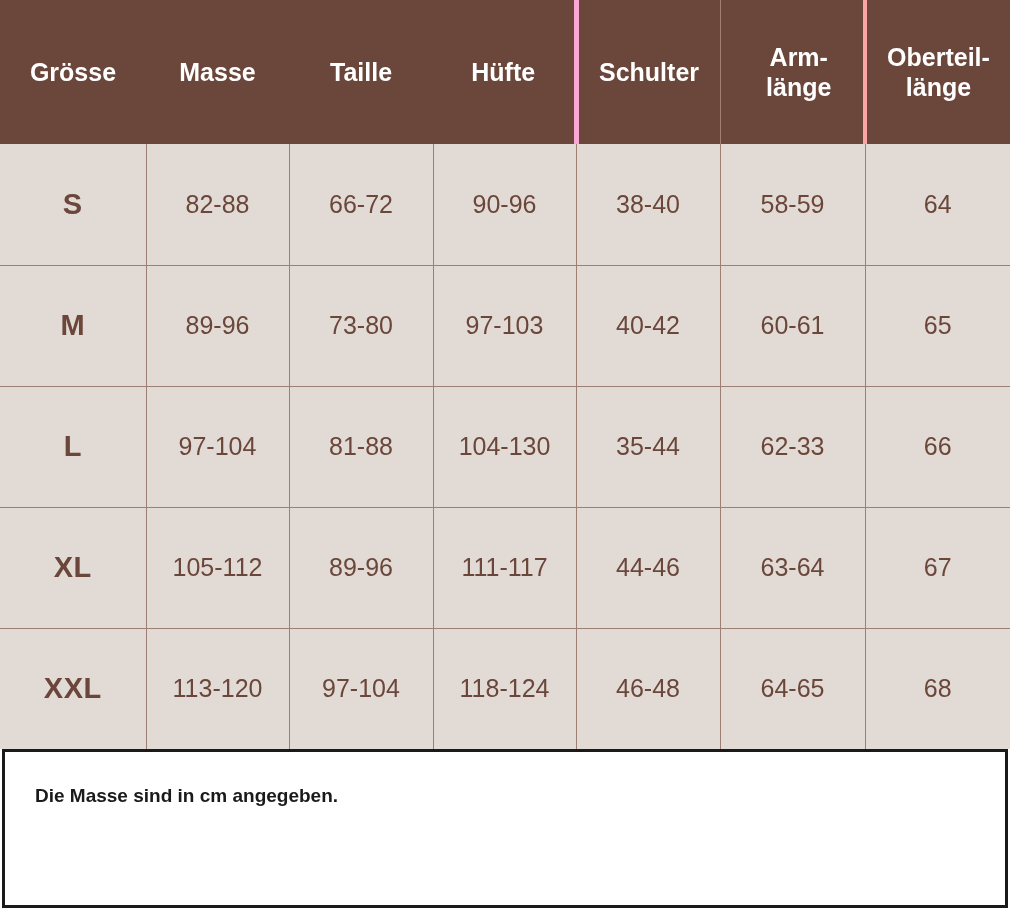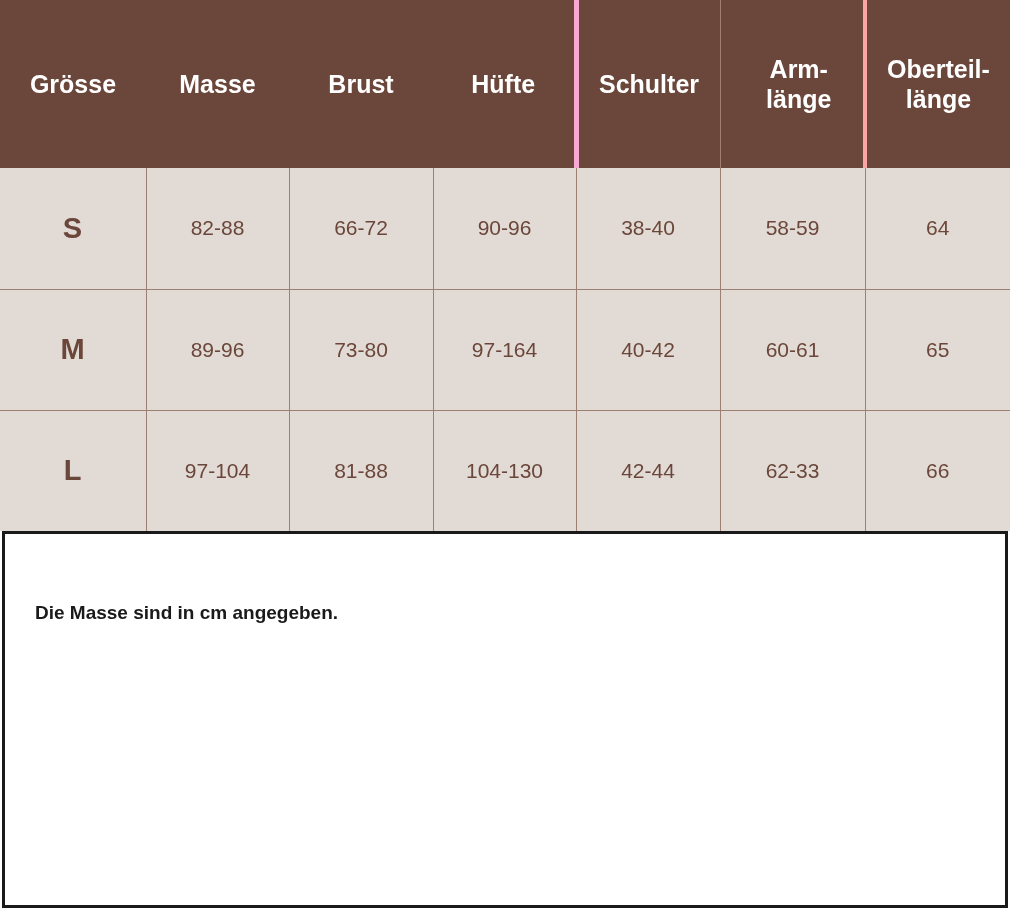--- a/index.html
+++ b/index.html
@@ -29,21 +29,21 @@
     table-layout: fixed;
   }
 
   table.size-table th,
   table.size-table td {
     box-sizing: border-box;
   }
 
   
   thead tr {
-    height: 168px;
+    height: 144px;
   }
   thead th {
     background: #6b463a;
     color: #ffffff;
     font-size: 25px;
     font-weight: bold;
     text-align: center;
     vertical-align: middle;
     padding: 4px 6px;
     line-height: 1.22;
@@ -62,21 +62,21 @@
 
   
   tbody tr {
     height: 121px;
   }
   tbody td {
     background: #e2dbd5;
     color: #6b463a;
     text-align: center;
     vertical-align: middle;
-    font-size: 21px;
+    font-size: 25px;
     border-right: 1px solid #9d7f73;
     border-bottom: 1px solid #9d7f73;
     padding: 2px 4px;
   }
   tbody td.size-col {
     font-size: 29px;
     font-weight: bold;
     letter-spacing: 0.5px;
   }
   tbody td.last-col {
@@ -106,21 +106,20 @@
     box-sizing: border-box;
     margin: 0 2px 2px 2px;
     background: #ffffff;
     padding: 28px 30px 10px 30px;
     color: #1a1a1a;
     font-size: 19px;
     line-height: 1.7;
   }
   .footnote .line {
     white-space: nowrap;
-    margin-top: 35px;
   }
   .footnote .bold {
     font-weight: bold;
   }
 </style>
 </head>
 <body>
 
 <div class="sheet">
 
@@ -131,54 +130,72 @@
         <col class="c2">
         <col class="c3">
         <col class="c4">
         <col class="c5">
         <col class="c6">
     </colgroup>
     <thead>
       <tr>
         <th>Grösse</th>
         <th>Masse</th>
-        <th>Brust</th>
+        <th>Taille</th>
         <th>Hüfte</th>
         <th class="sep-left">Schulter</th>
         <th class="sep-left-strong sep-right-strong">Arm- länge</th>
         <th>Oberteil- länge</th>
       </tr>
     </thead>
     <tbody>
       <tr>
         <td class="size-col">S</td>
         <td>82-88</td>
         <td>66-72</td>
         <td>90-96</td>
         <td>38-40</td>
         <td>58-59</td>
         <td class="last-col">64</td>
       </tr>
       <tr>
         <td class="size-col">M</td>
         <td>89-96</td>
         <td>73-80</td>
-        <td>97-164</td>
+        <td>97-103</td>
         <td>40-42</td>
         <td>60-61</td>
         <td class="last-col">65</td>
       </tr>
       <tr>
         <td class="size-col">L</td>
         <td>97-104</td>
         <td>81-88</td>
         <td>104-130</td>
-        <td>42-44</td>
+        <td>35-44</td>
         <td>62-33</td>
         <td class="last-col">66</td>
+      </tr>
+      <tr>
+        <td class="size-col">XL</td>
+        <td>105-112</td>
+        <td>89-96</td>
+        <td>111-117</td>
+        <td>44-46</td>
+        <td>63-64</td>
+        <td class="last-col">67</td>
+      </tr>
+      <tr>
+        <td class="size-col">XXL</td>
+        <td>113-120</td>
+        <td>97-104</td>
+        <td>118-124</td>
+        <td>46-48</td>
+        <td>64-65</td>
+        <td class="last-col">68</td>
       </tr>
     </tbody>
   </table>
 
   <div class="footnote">
     <div class="line bold">Die Masse sind in cm angegeben.</div>
   </div>
 
 </div>
 

